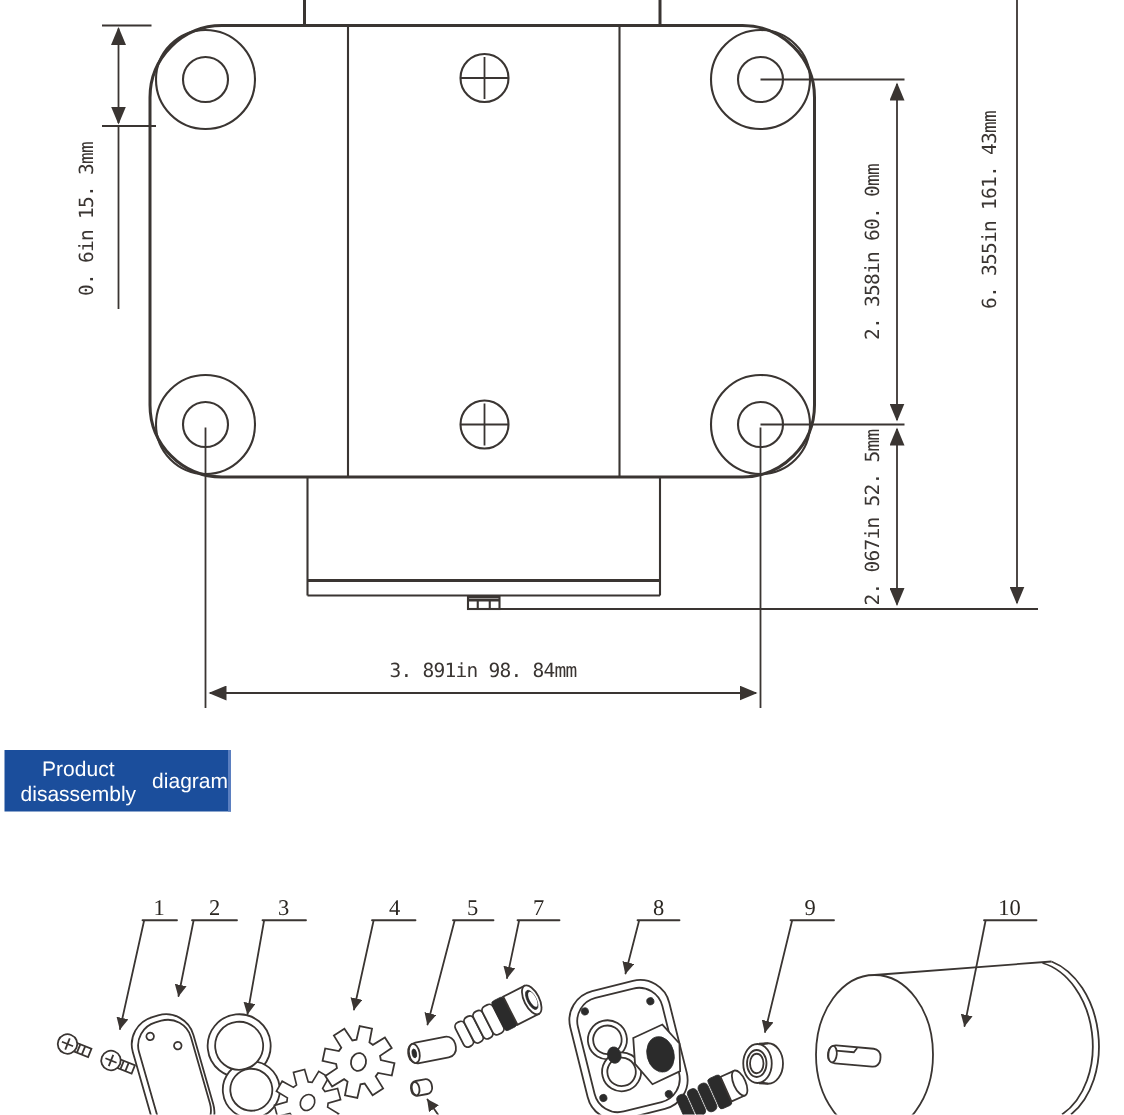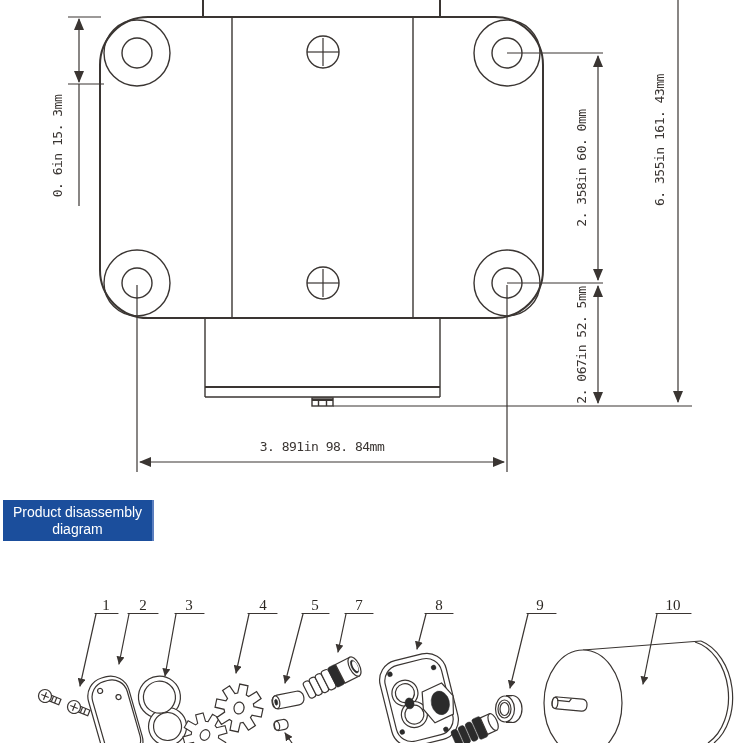--- a/index.html
+++ b/index.html
@@ -12,21 +12,21 @@
   .line{stroke:#3a3532;stroke-width:1.4;fill:none;}
   .thick{stroke:#3a3532;stroke-width:2;fill:none;}
   .dimline{stroke:#3a3532;stroke-width:1.2;fill:none;}
   .dimtext{font-family:"DejaVu Sans Mono","Liberation Mono",monospace;
            font-size:13px;fill:#3a3532;letter-spacing:-0.5px;}
   .partnum{font-family:"Liberation Serif",serif;font-size:15px;fill:#2b2722;}
   .pl{stroke:#3a3532;stroke-width:1.2;fill:#fff;}
   .pn{stroke:#3a3532;stroke-width:1.2;fill:none;}
   .dark{fill:#2b2b2b;stroke:#2b2b2b;stroke-width:0.5;}
   .section-label{position:absolute;left:3px;top:500px;width:149px;height:41px;
-      background:#1b4e9c;color:#fff;display:flex;flex-direction:column;
+      background:#1b4e9c;color:#fff;display:flex;
       justify-content:center;align-items:center;text-align:center;
       font-size:14px;line-height:17px;border-right:2px solid #5b7fc0;}
 </style>
 </head>
 <body>
 
 <div class="stage">
 
 <svg id="dim-svg" width="749" height="478" viewBox="0 0 749 478">
   <defs>

